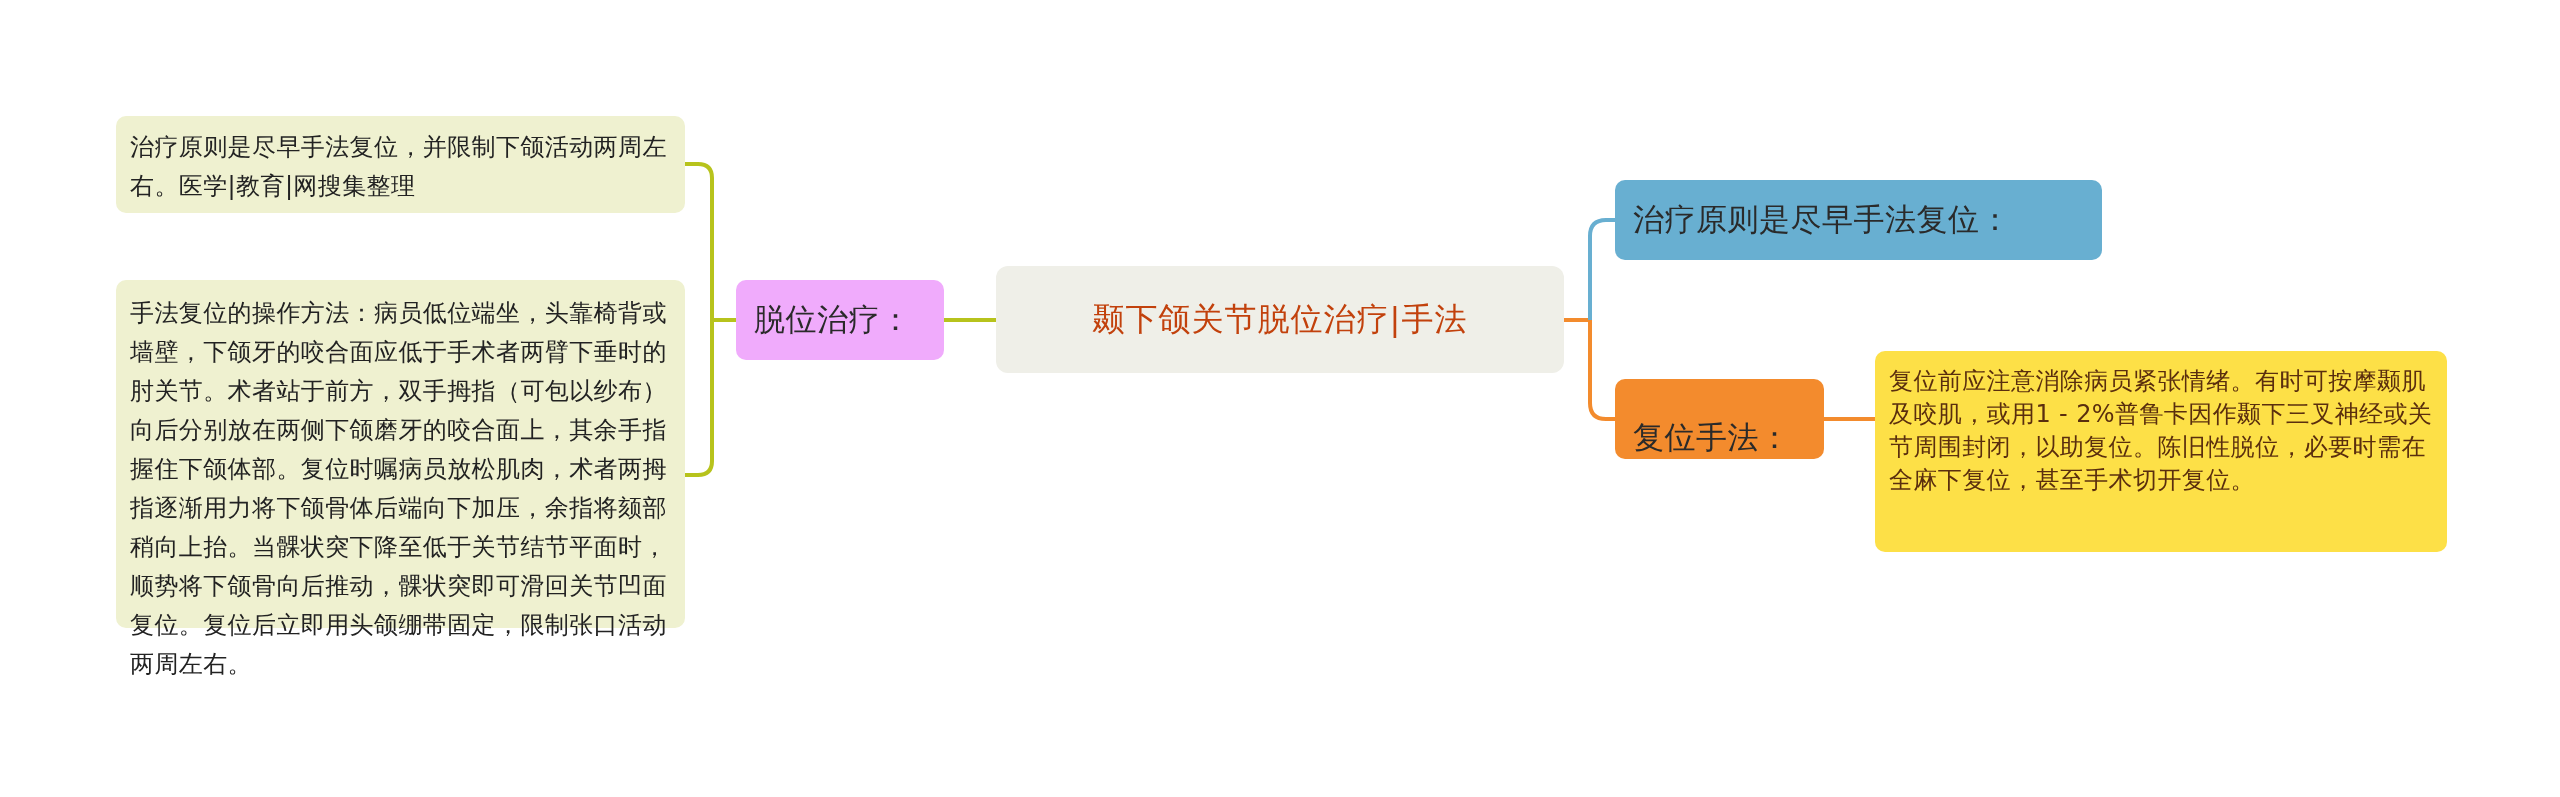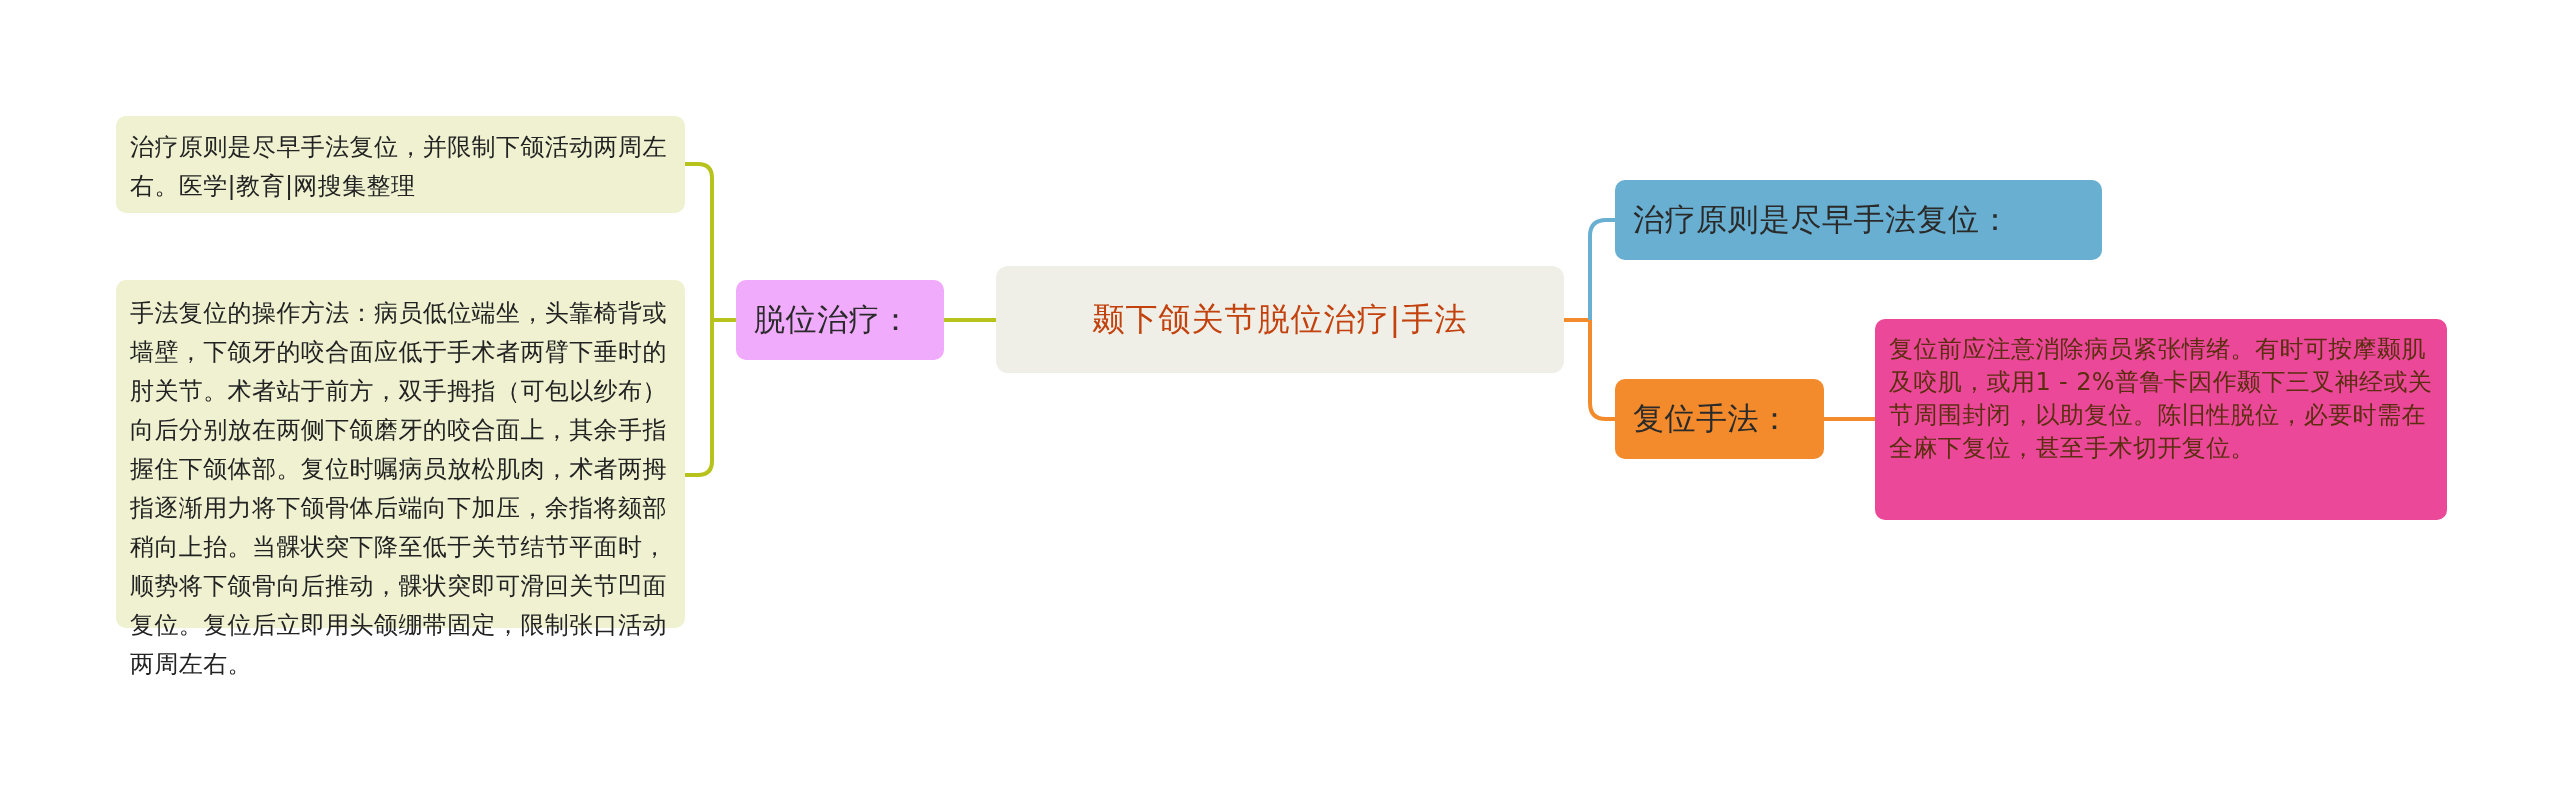--- a/index.html
+++ b/index.html
@@ -27,26 +27,27 @@
     }
     .leaf-left {
       background: #eff1d0;
       color: #222222;
       font-size: 24px;
       line-height: 39px;
       padding: 12px 14px 12px 14px;
       letter-spacing: 0.4px;
     }
     .leaf-right {
-      background: #ec4899;
+      background: #fde047;
       color: #5a2e0e;
       font-size: 24px;
       line-height: 33px;
       padding: 14px 14px;
       letter-spacing: 0.4px;
+      margin-top: 32px;
     }
     .central {
       background: #efefe8;
       color: #c2410c;
       font-size: 32px;
       display: flex;
       align-items: center;
       justify-content: center;
       border-radius: 12px;
       letter-spacing: 1px;
@@ -108,21 +109,21 @@
   </div>
 
   <div class="node central" style="left:996px; top:266px; width:568px; height:107px;">
     <span>颞下颌关节脱位治疗|手法</span>
   </div>
 
   <div class="node sub sub-blue" style="left:1615px; top:180px; width:487px; height:80px;">
     <span>治疗原则是尽早手法复位：</span>
   </div>
 
-  <div class="node sub sub-orange" style="left:1615px; top:379px; width:209px; height:80px;">
+  <div class="node sub sub-orange" style="left:1615px; top:379px; width:209px; height:80px;align-items:flex-end;">
     <span>复位手法：</span>
   </div>
 
   <div class="node leaf-right" style="left:1875px; top:319px; width:572px; height:201px;">
     <span class="txt">复位前应注意消除病员紧张情绪。有时可按摩颞肌及咬肌，或用1 - 2%普鲁卡因作颞下三叉神经或关节周围封闭，以助复位。陈旧性脱位，必要时需在全麻下复位，甚至手术切开复位。</span>
   </div>
 
 </div>
 
 </body></html>

